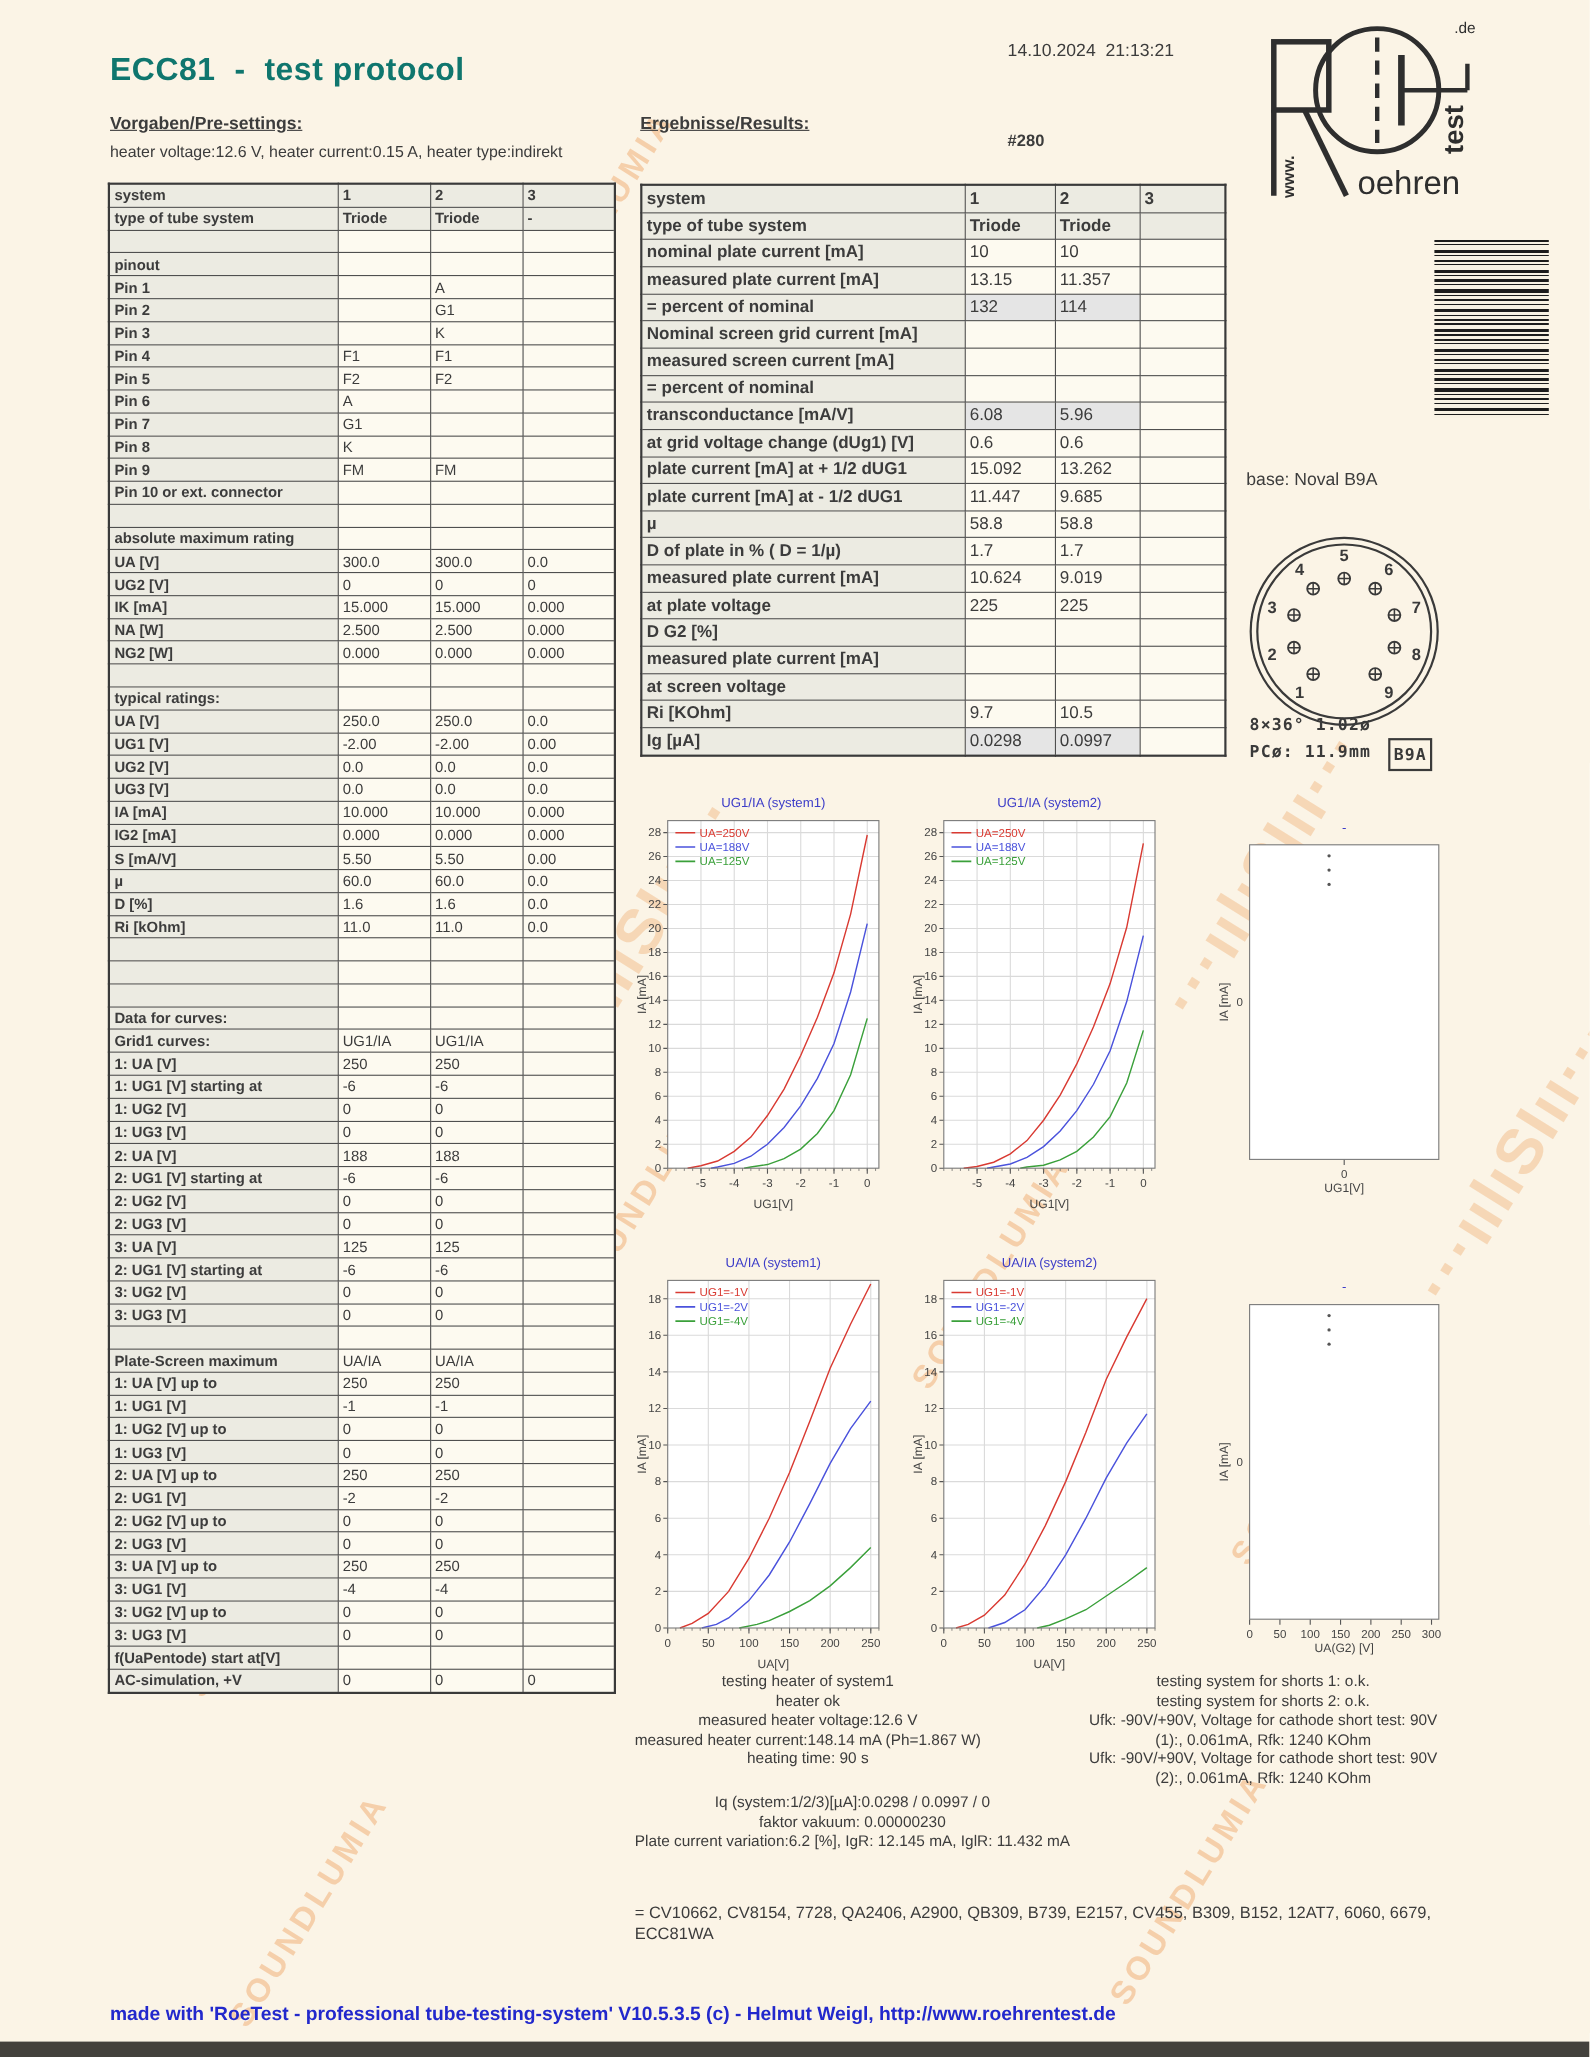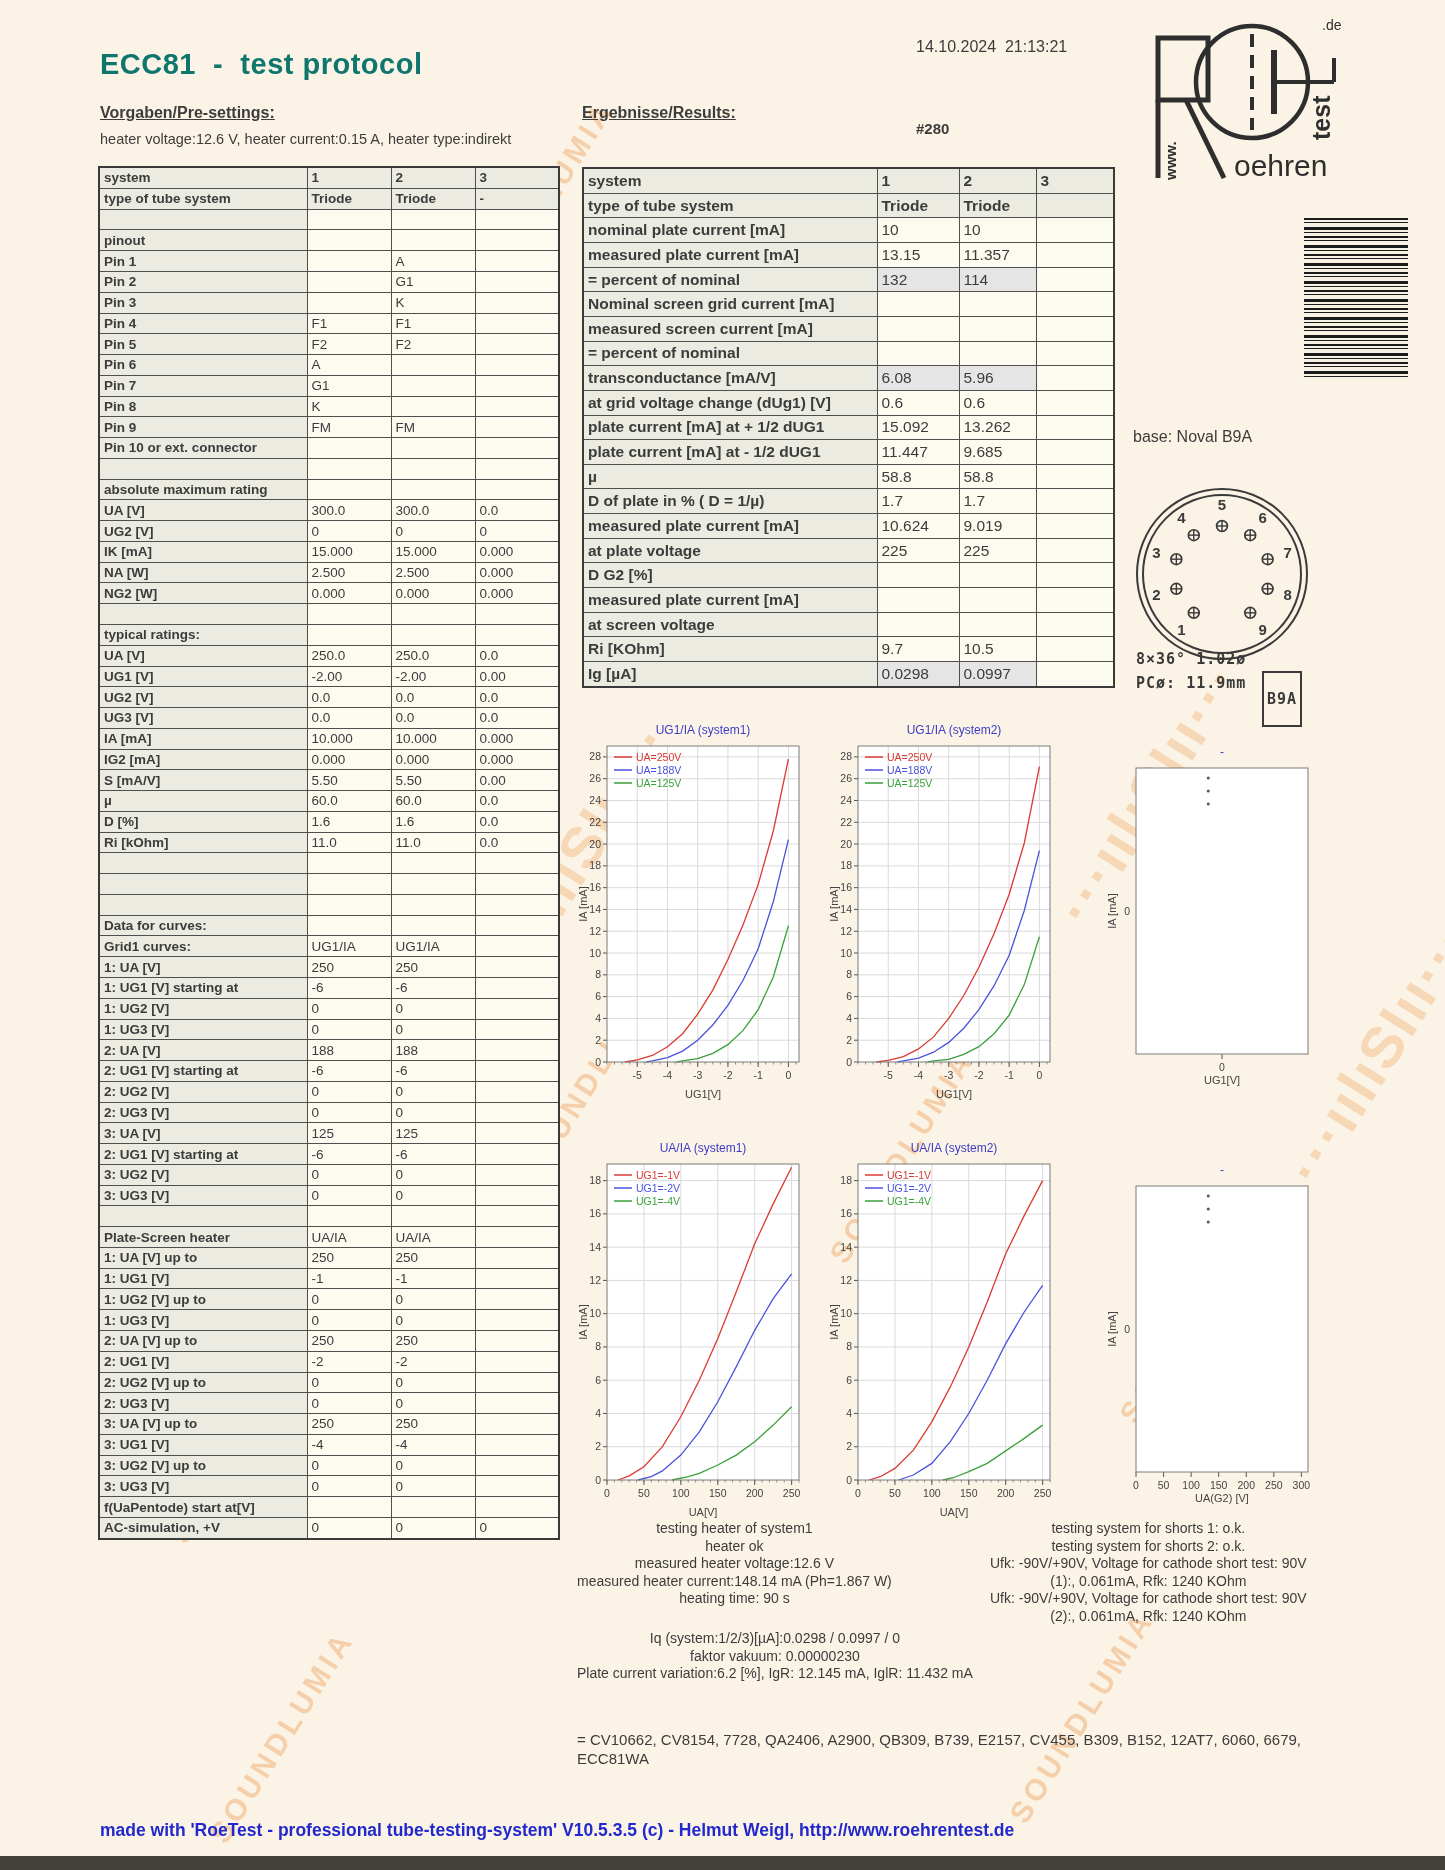--- a/index.html
+++ b/index.html
@@ -25,21 +25,21 @@
   #c1{left:828px;top:704px;width:232px;height:410px;}
   #c2{left:1106px;top:738px;width:212px;height:362px;}
   #c3{left:577px;top:1122px;width:232px;height:410px;}
   #c4{left:828px;top:1122px;width:232px;height:410px;}
   #c5{left:1106px;top:1156px;width:212px;height:362px;}
   #base-label{left:1133px;top:408px;font-size:16px;margin-top:20px;}
   #socket{left:1132px;top:478px;}
   .mono{font-family:"DejaVu Sans Mono",monospace;font-weight:bold;font-size:15px;letter-spacing:1px;color:#3a3a3a;}
   #cap1{left:1136px;top:650px;}
   #cap2{left:1136px;top:674px;}
-  #b9a-badge{left:1262px;top:671px;border:2px solid #3a3a3a;padding:17px 3px;}
+  #b9a-badge{left:1262px;top:671px;border:2px solid #3a3a3a;padding:4px 3px;}
   #barcode{left:1304px;top:218px;width:104px;height:162px;
     background:repeating-linear-gradient(180deg,#1c1c1c 0 2px,#f8f2e4 2px 4px,#1c1c1c 4px 5px,#f8f2e4 5px 9px,#1c1c1c 9px 12px,#f8f2e4 12px 14px,#1c1c1c 14px 15px,#f8f2e4 15px 18px);}
   #logo{left:1146px;top:8px;}
   .blk{font-size:14px;line-height:17.5px;white-space:pre;text-align:center;}
   #heater-block{left:577px;top:1520px;}
   #shorts-block{left:990px;top:1520px;}
   #iq-block{left:577px;top:1630px;}
   #equiv{left:577px;top:1730px;width:800px;font-size:15px;line-height:19px;}
   #madewith{left:100px;top:1820px;font-size:17.5px;font-weight:bold;color:#2228cc;}
   #bottombar{left:0;top:1856px;width:1445px;height:14px;background:#43413c;}
@@ -404,21 +404,21 @@
           <td>0</td>
           <td></td>
         </tr>
         <tr>
           <td class="lbl">&nbsp;</td>
           <td></td>
           <td></td>
           <td></td>
         </tr>
         <tr>
-          <td class="lbl">Plate-Screen heater</td>
+          <td class="lbl">Plate-Screen maximum</td>
           <td>UA/IA</td>
           <td>UA/IA</td>
           <td></td>
         </tr>
         <tr>
           <td class="lbl">1: UA [V] up to</td>
           <td>250</td>
           <td>250</td>
           <td></td>
         </tr>

